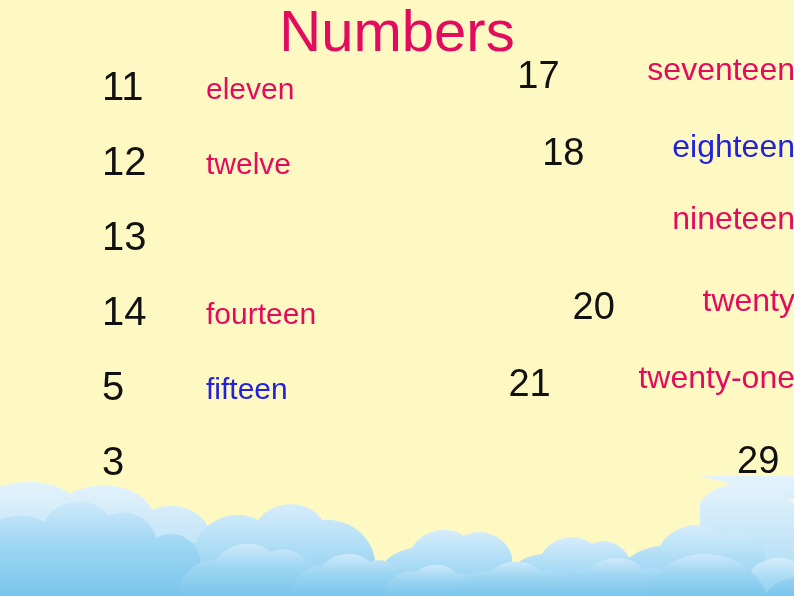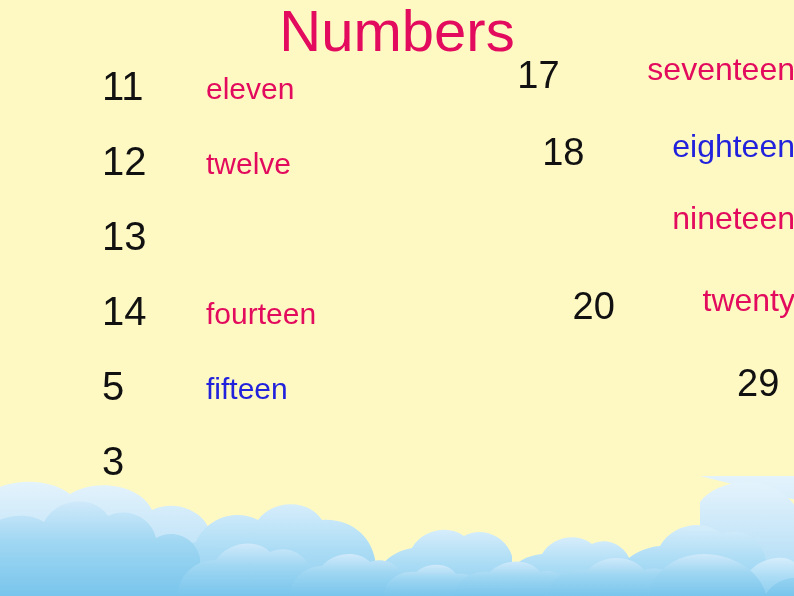--- a/index.html
+++ b/index.html
@@ -135,20 +135,24 @@
       <div class="num-row">
         <span class="num-digit">18</span>
         <span class="num-word w-blue">eighteen</span>
       </div>
       <div class="num-row">
         <span class="num-word w-pink">nineteen</span>
       </div>
       <div class="num-row">
         <span class="num-digit">20</span>
         <span class="num-word w-pink">twenty</span>
+      </div>
+      <div class="num-row">
+        <span class="num-digit">21</span>
+        <span class="num-word w-pink">twenty-one</span>
       </div>
       <div class="num-row">
         <span class="num-digit">29</span>
       </div>
     </div>
 
   <svg id="clouds" viewBox="0 0 794 120" preserveAspectRatio="none">
     <defs>
       <linearGradient id="gBack" x1="0" y1="0" x2="0" y2="1">
         <stop offset="0%" stop-color="#e4f3fc"></stop>

